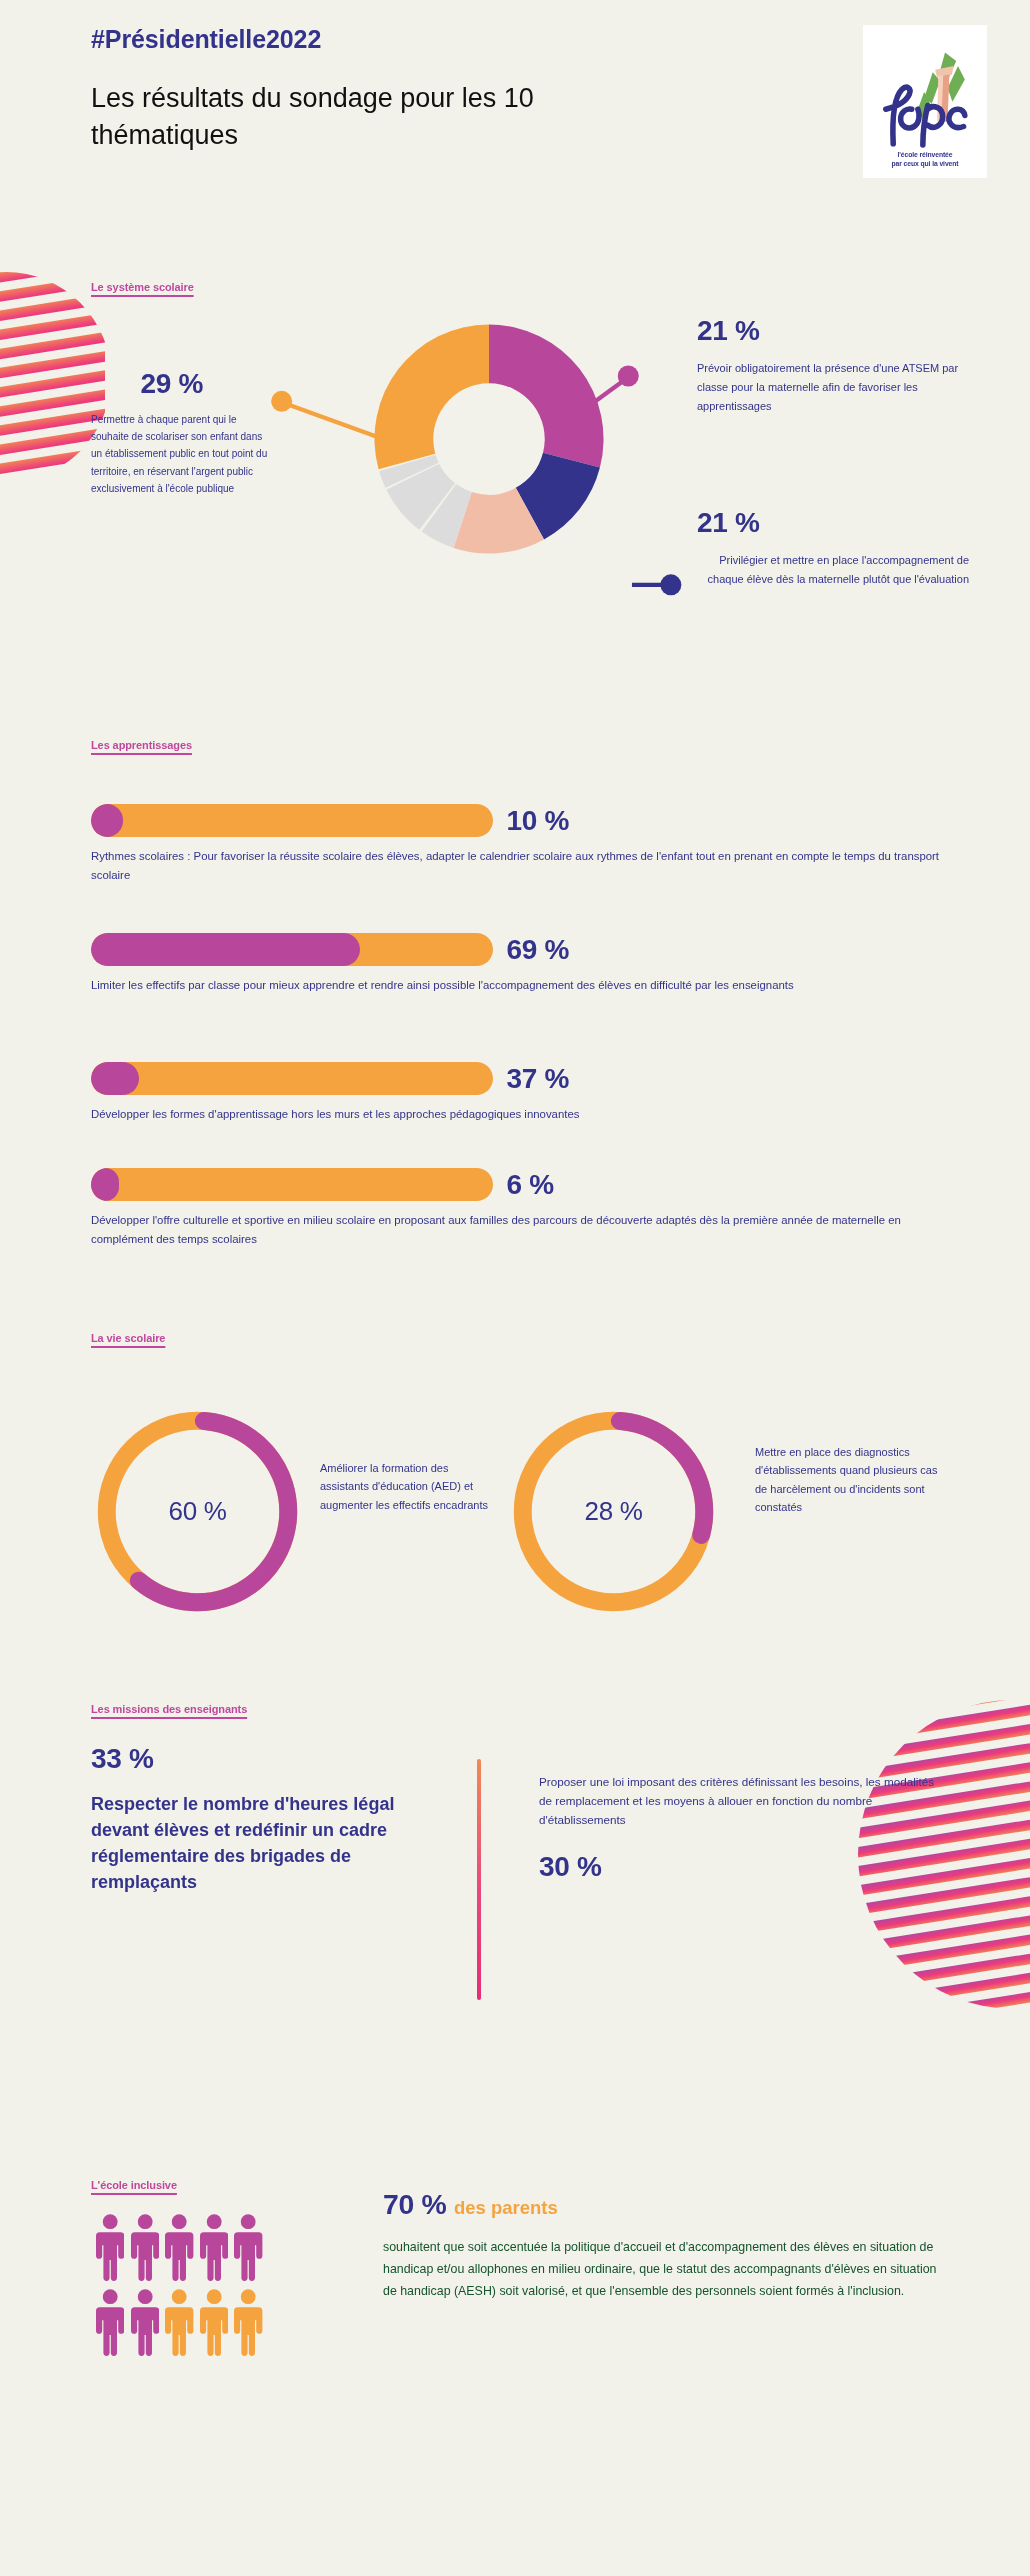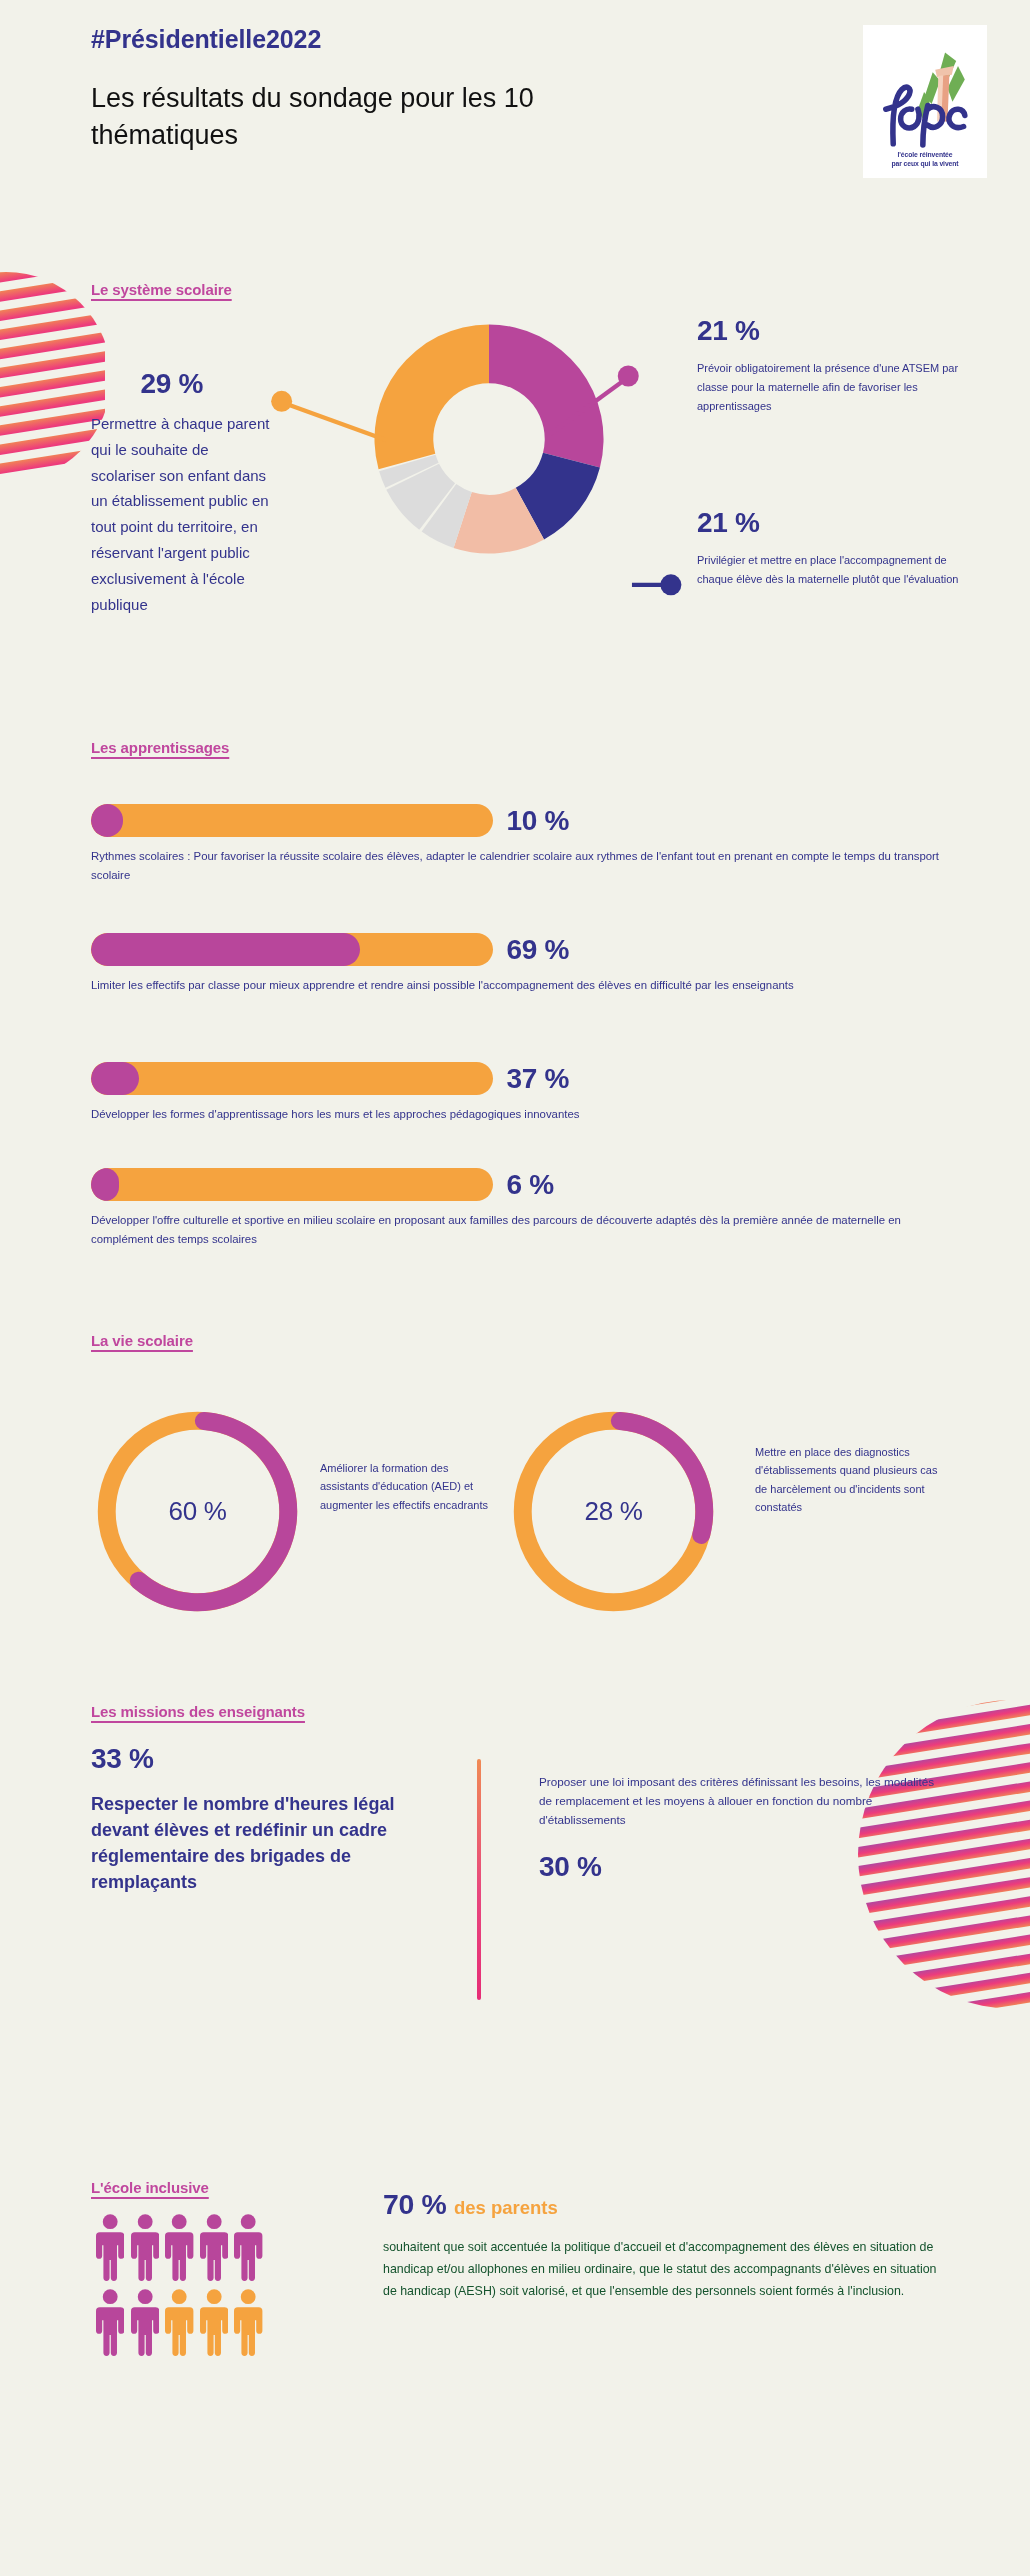--- a/index.html
+++ b/index.html
@@ -68,21 +68,21 @@
     line-height: 1.25;
     text-align: center;
     letter-spacing: -0.1px;
     margin-top: 1.2px;
   }
 
   
   .sec-title {
     position: absolute;
     color: #c0479e;
-    font-size: 15px;
+    font-size: 11px;
     font-weight: bold;
     text-decoration: underline;
     text-underline-offset: 3.7px;
     text-decoration-thickness: 1.5px;
     letter-spacing: -0.1px;
   }
 
   
   .body-txt {
     color: #33338c;
@@ -298,31 +298,31 @@
     <line x1="454" y1="220" x2="625" y2="282" stroke="#f5a33f" stroke-width="7"></line>
     <circle cx="455" cy="219" r="17" fill="#f5a33f"></circle>
     <line x1="1016" y1="180" x2="890" y2="272" stroke="#b8469b" stroke-width="7"></line>
     <circle cx="1016" cy="178" r="17" fill="#b8469b"></circle>
     <line x1="1083" y1="516" x2="1022" y2="516" stroke="#33338c" stroke-width="7"></line>
     <circle cx="1085" cy="516" r="17" fill="#33338c"></circle>
   </svg>
 
   <div class="lbl-29">
     <span class="pct-big">29 %</span>
-    <div class="body-txt" style="font-size:15px; line-height:1.72;">Permettre à chaque parent qui le souhaite de scolariser son enfant dans un établissement public en tout point du territoire, en réservant l'argent public exclusivement à l'école publique</div>
+    <div class="body-txt" style="font-size:10px; line-height:1.72;">Permettre à chaque parent qui le souhaite de scolariser son enfant dans un établissement public en tout point du territoire, en réservant l'argent public exclusivement à l'école publique</div>
   </div>
 
   <div class="lbl-21a">
     <span class="pct-big">21 %</span>
     <div class="body-txt" style="font-size:11px; line-height:1.72;">Prévoir obligatoirement la présence d'une ATSEM par classe pour la maternelle afin de favoriser les apprentissages</div>
   </div>
 
   <div class="lbl-21b">
     <span class="pct-big">21 %</span>
-    <div class="body-txt" style="font-size:11px; line-height:1.72;">Privilégier et mettre en place l'accompagnement de chaque élève dès la maternelle plutôt que l'évaluation</div>
+    <div class="body-txt" style="font-size:11px; line-height:1.72;text-align:right;">Privilégier et mettre en place l'accompagnement de chaque élève dès la maternelle plutôt que l'évaluation</div>
   </div>
 
   <div class="sec-title" style="left:91px; top:739px;">Les apprentissages</div>
 
   <div class="bar-block" style="top:804px;">
     <div class="bar-row">
       <div class="bar-track">
         <div class="bar-fill" style="width:8%"></div>
       </div>
       <span class="pct-big">10 %</span>

